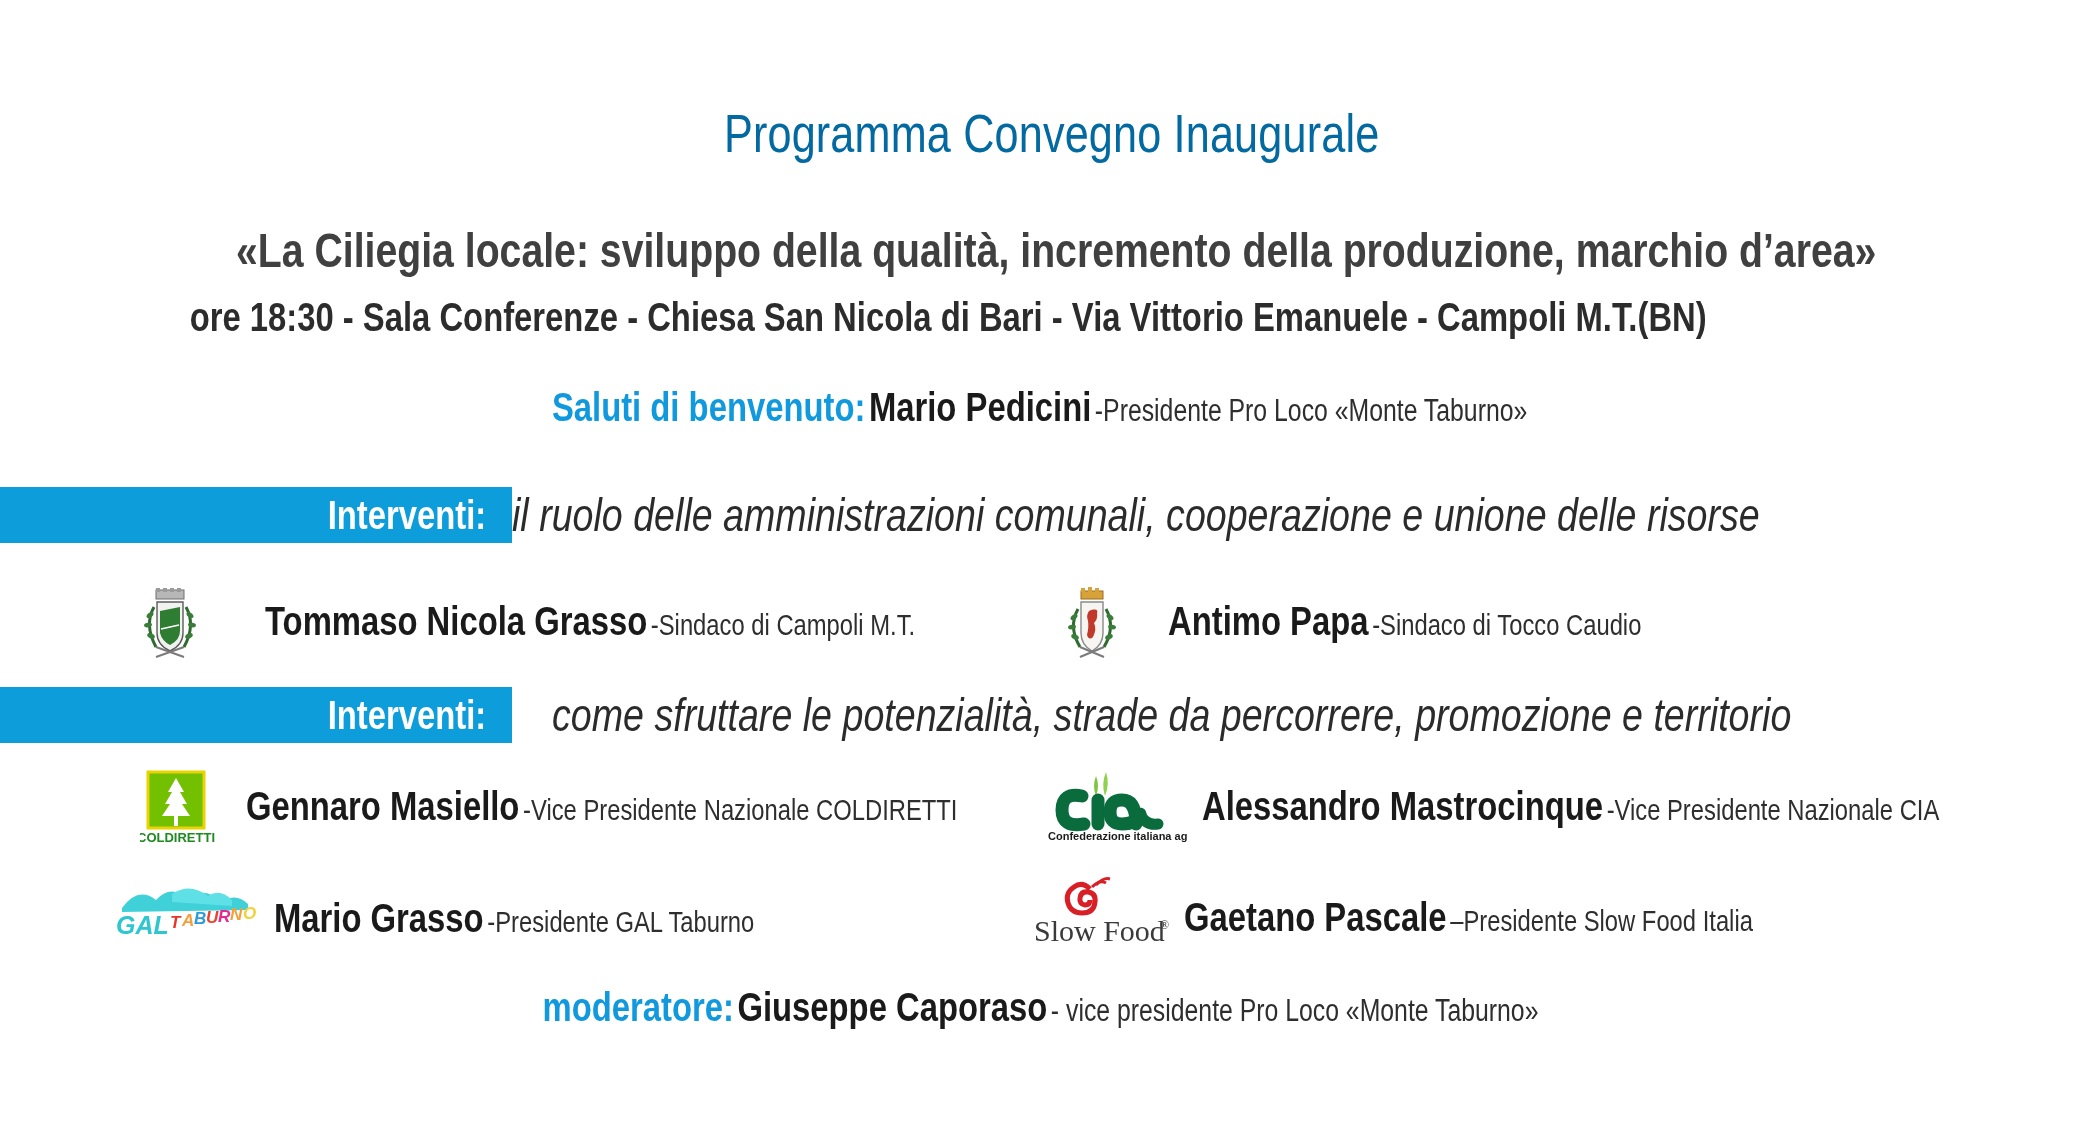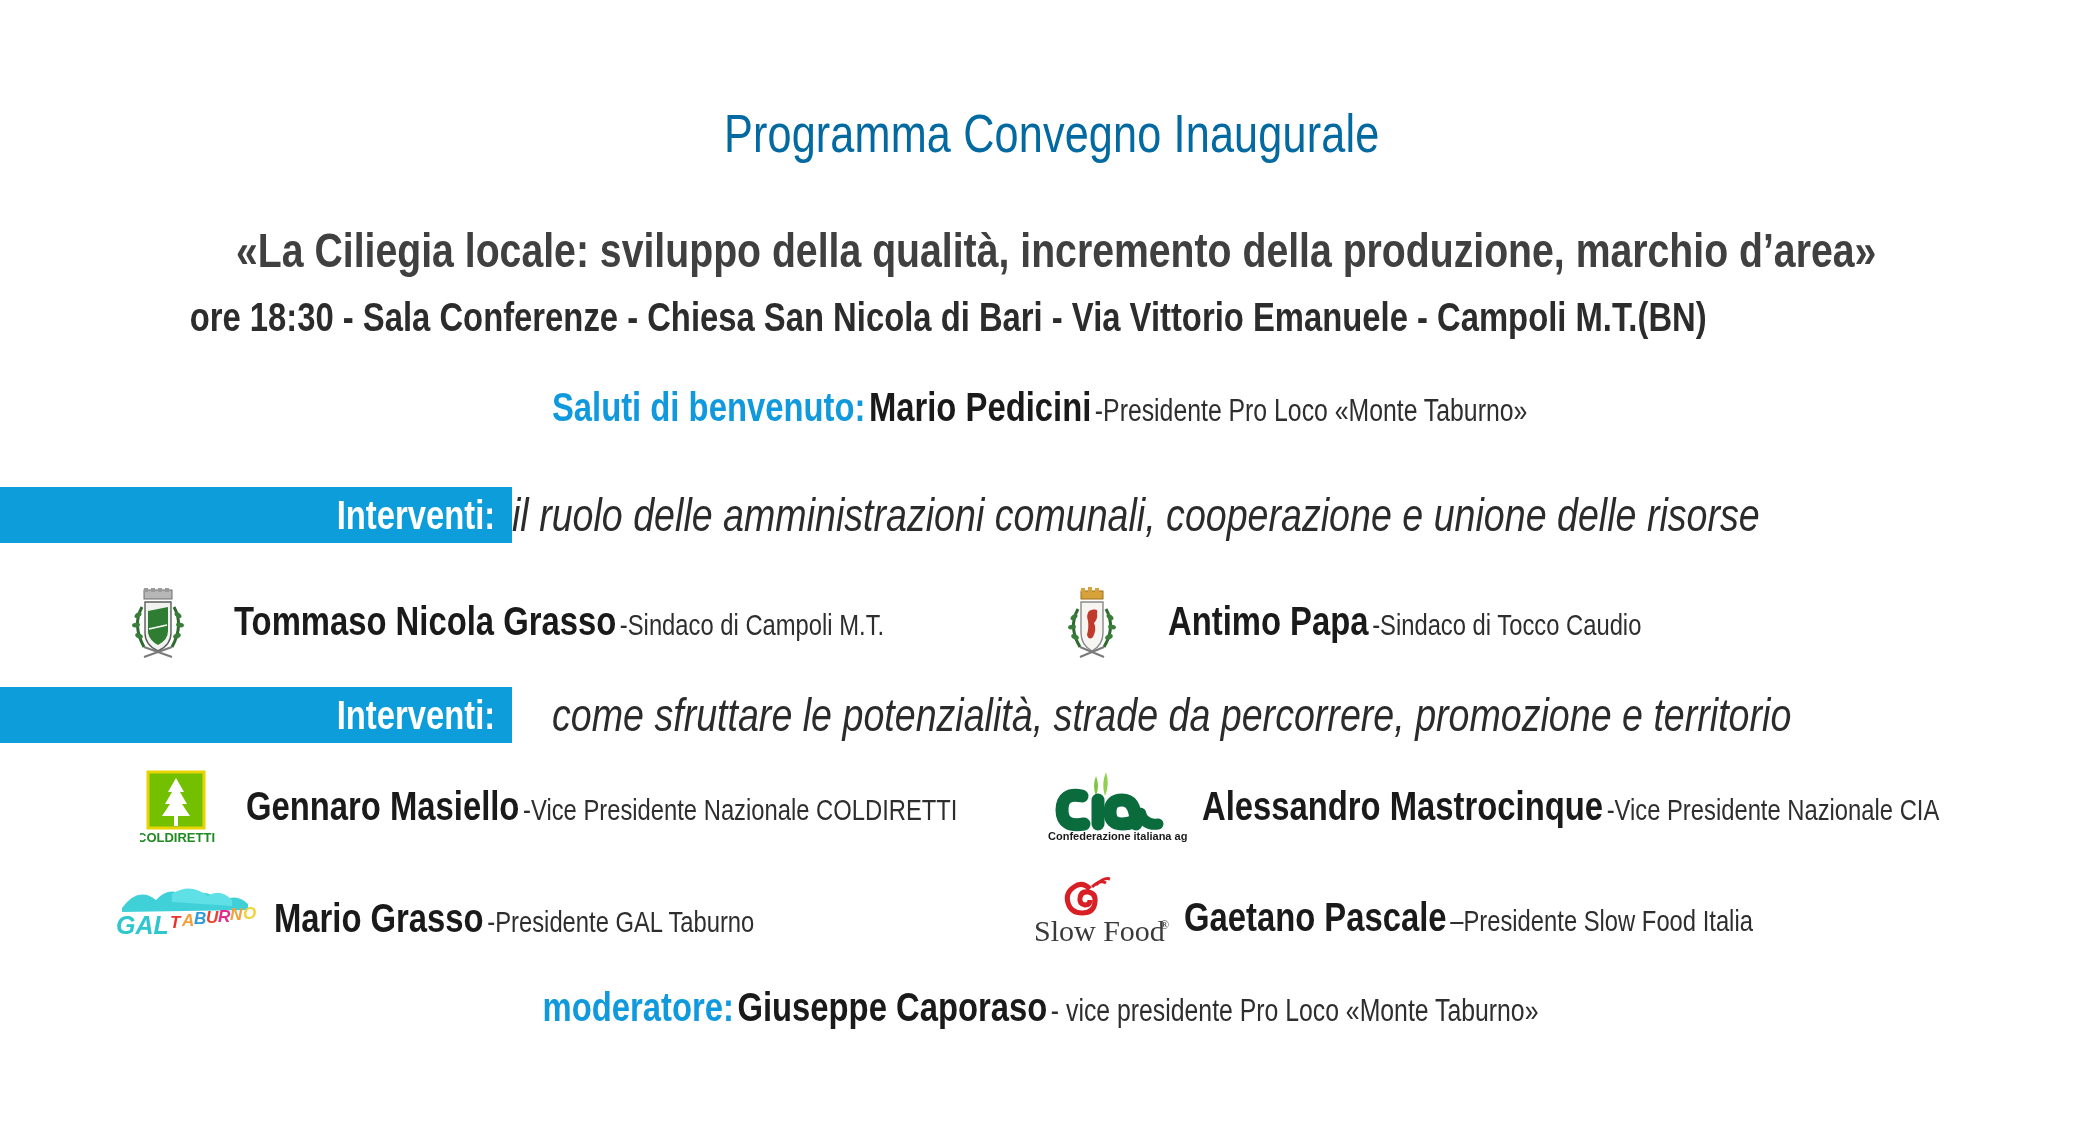--- a/index.html
+++ b/index.html
@@ -117,21 +117,21 @@
     white-space: nowrap;
   }
   .bar {
     position: absolute;
     left: 0;
     top: 0;
     height: 56px;
     background: #0d9ddb;
     box-sizing: border-box;
     text-align: right;
-    padding-right: 17px;
+    padding-right: 26px;
   }
   .bar-label {
     display: inline-block;
     color: #ffffff;
     font-weight: bold;
     font-size: 41px;
     line-height: 56px;
     transform: scaleX(.80);
     transform-origin: right center;
   }
@@ -209,21 +209,21 @@
 
   <div class="bar-row" id="interventi-row-1">
     <div class="bar">
       <span class="bar-label">Interventi:</span>
     </div>
     <div class="bar-desc">
       <span>il ruolo delle amministrazioni comunali, cooperazione e unione delle risorse</span>
     </div>
   </div>
 
-  <div class="speaker" style="top:585px; left:128px;">
+  <div class="speaker" style="top:585px; left:140px;gap:19px;">
     <div class="logo-box">
       <svg width="60" height="78" viewBox="0 0 60 78">
         <rect x="0" y="0" width="60" height="78" fill="#ffffff"></rect>
 
         <rect x="16" y="5" width="28" height="9" fill="#b7b7b7" stroke="#6e6e6e" stroke-width="1"></rect>
         <rect x="16" y="3" width="4" height="4" fill="#9a9a9a"></rect>
         <rect x="23" y="3" width="4" height="4" fill="#9a9a9a"></rect>
         <rect x="30" y="3" width="4" height="4" fill="#9a9a9a"></rect>
         <rect x="37" y="3" width="4" height="4" fill="#9a9a9a"></rect>
 

